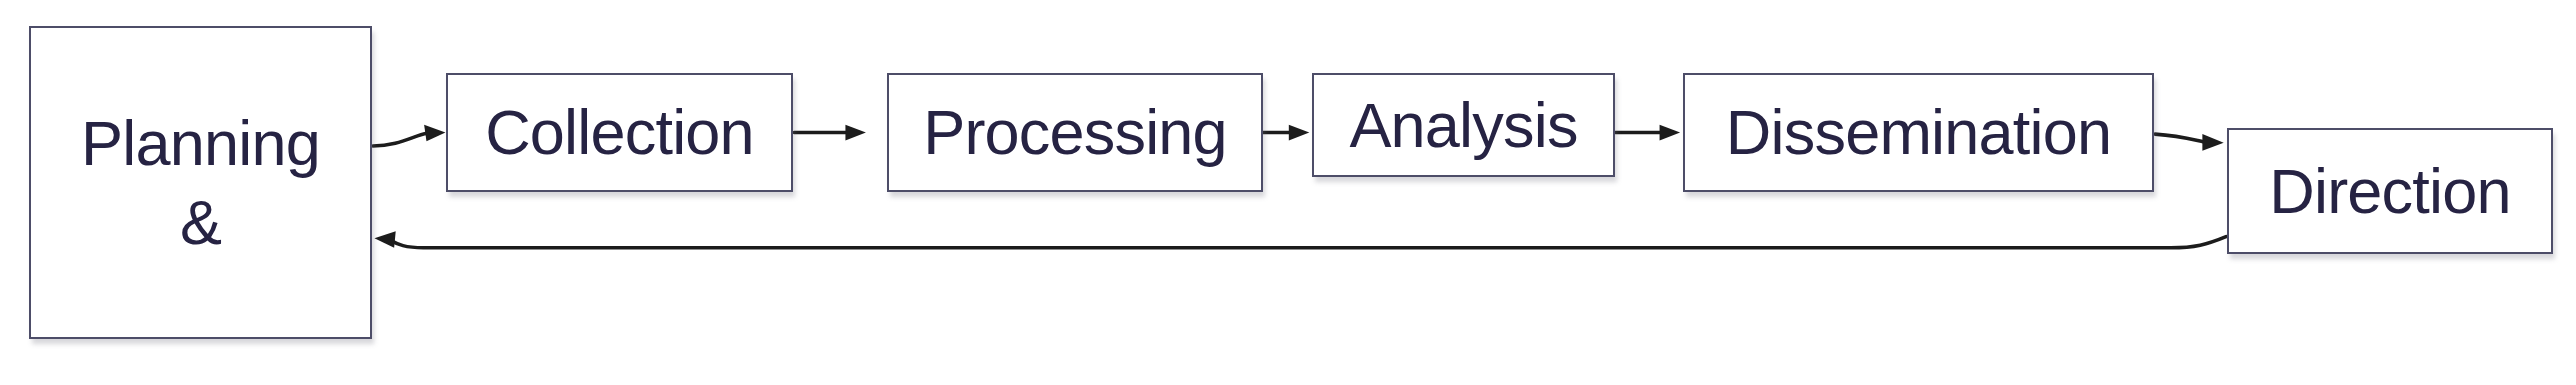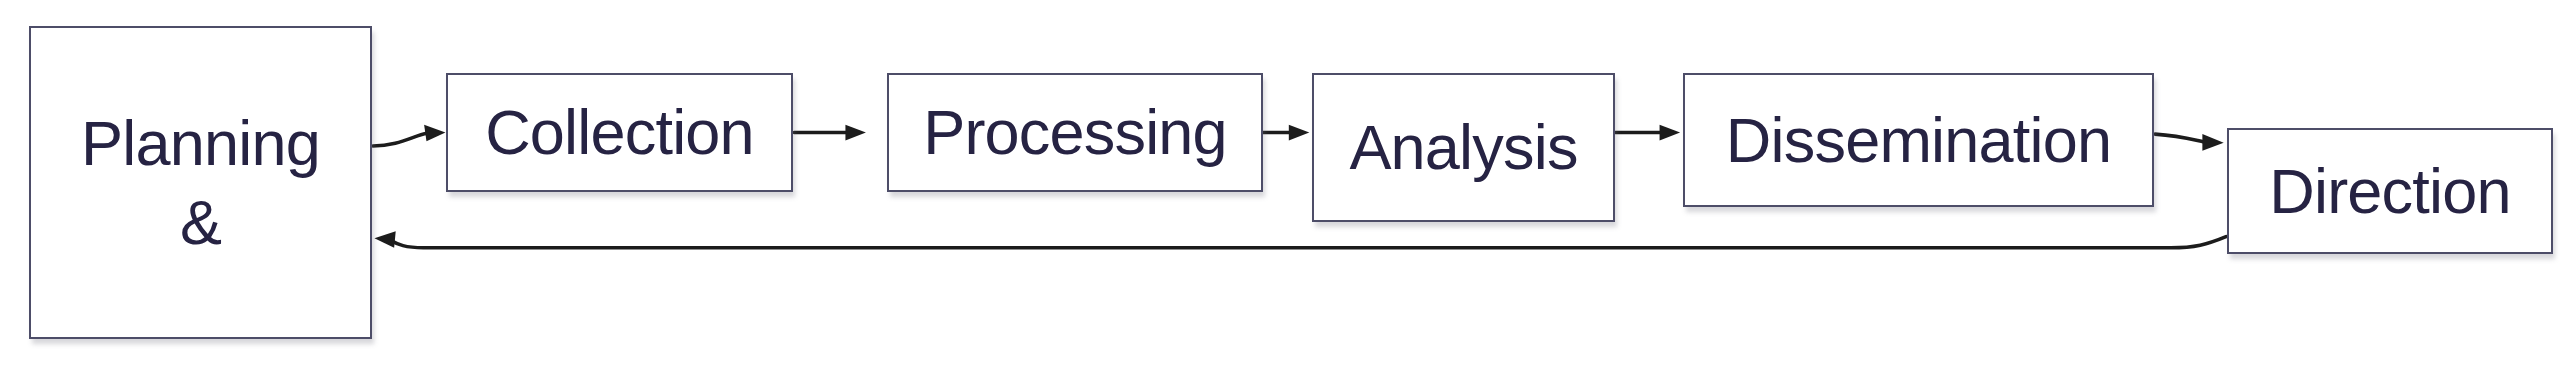--- a/index.html
+++ b/index.html
@@ -30,22 +30,22 @@
     color: #262343;
     font-size: 63px;
     line-height: 79px;
     letter-spacing: -0.8px;
     white-space: nowrap;
     z-index: 2;
   }
   #node-planning-direction { left: 29px;   top: 26px;  width: 343px; height: 313px; }
   #node-collection         { left: 446px;  top: 73px;  width: 347px; height: 119px; }
   #node-processing         { left: 869px; top: 73px;  width: 376px; height: 119px; margin-left: 18px; }
-  #node-analysis           { left: 1312px; top: 73px;  width: 303px; height: 149px; }
-  #node-dissemination      { left: 1683px; top: 73px;  width: 471px; height: 134px; }
+  #node-analysis           { left: 1312px; top: 73px;  width: 303px; height: 104px; }
+  #node-dissemination      { left: 1683px; top: 73px;  width: 471px; height: 119px; }
   #node-feedback           { left: 2227px; top: 128px; width: 326px; height: 126px; }
   #edge-layer {
     position: absolute;
     left: 0; top: 0;
     width: 2576px;
     height: 385px;
     z-index: 1;
   }
   #edge-layer path {
     fill: none;

